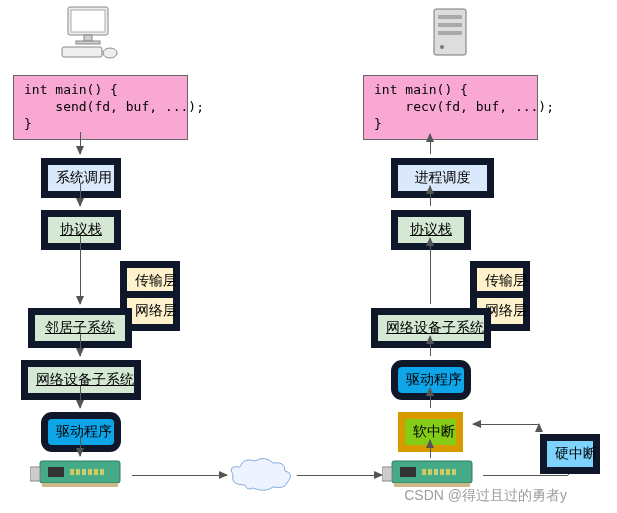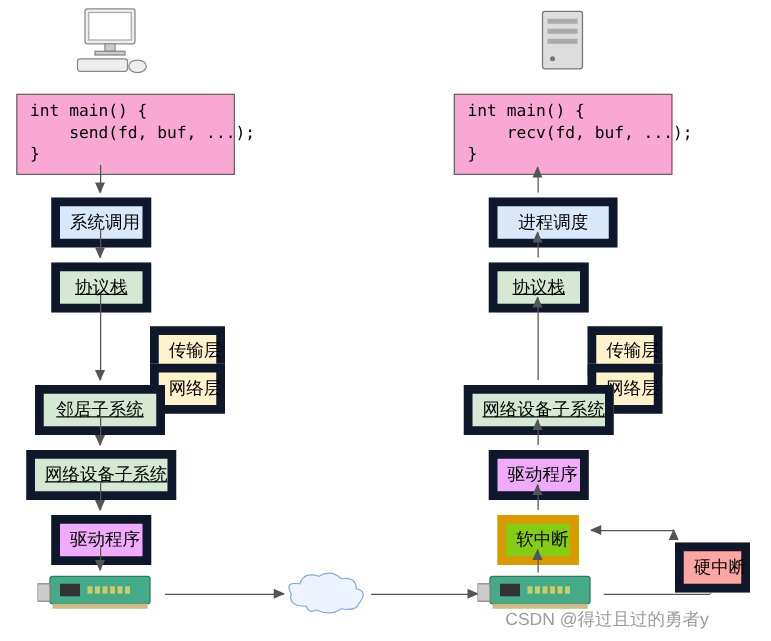--- a/index.html
+++ b/index.html
@@ -27,23 +27,23 @@
     position: absolute;
     font-family: Consolas, monospace;
     font-size: 13px;
     line-height: 1.3;
     white-space: pre;
     text-align: left;
   }
   .blue { background: #dae8fc; }
   .green { background: #d5e8d4; text-decoration: underline; }
   .yellow { background: #fff2cc; margin-top: 13px; }
-  .purple { background: #f0abfc; }
+  .purple { background: #0ea5e9; border-radius: 11px; }
   .orange { background: #84cc16; border-color:#d79b00; }
-  .gray { background: #fca5a5; }
+  .gray { background: #7dd3fc; }
   .arrow {
     position: absolute;
     width: 1px;
     background: #555;
   }
   .arrow::after {
     content: '';
     position: absolute;
     bottom: -1px;
     left: -4px;

